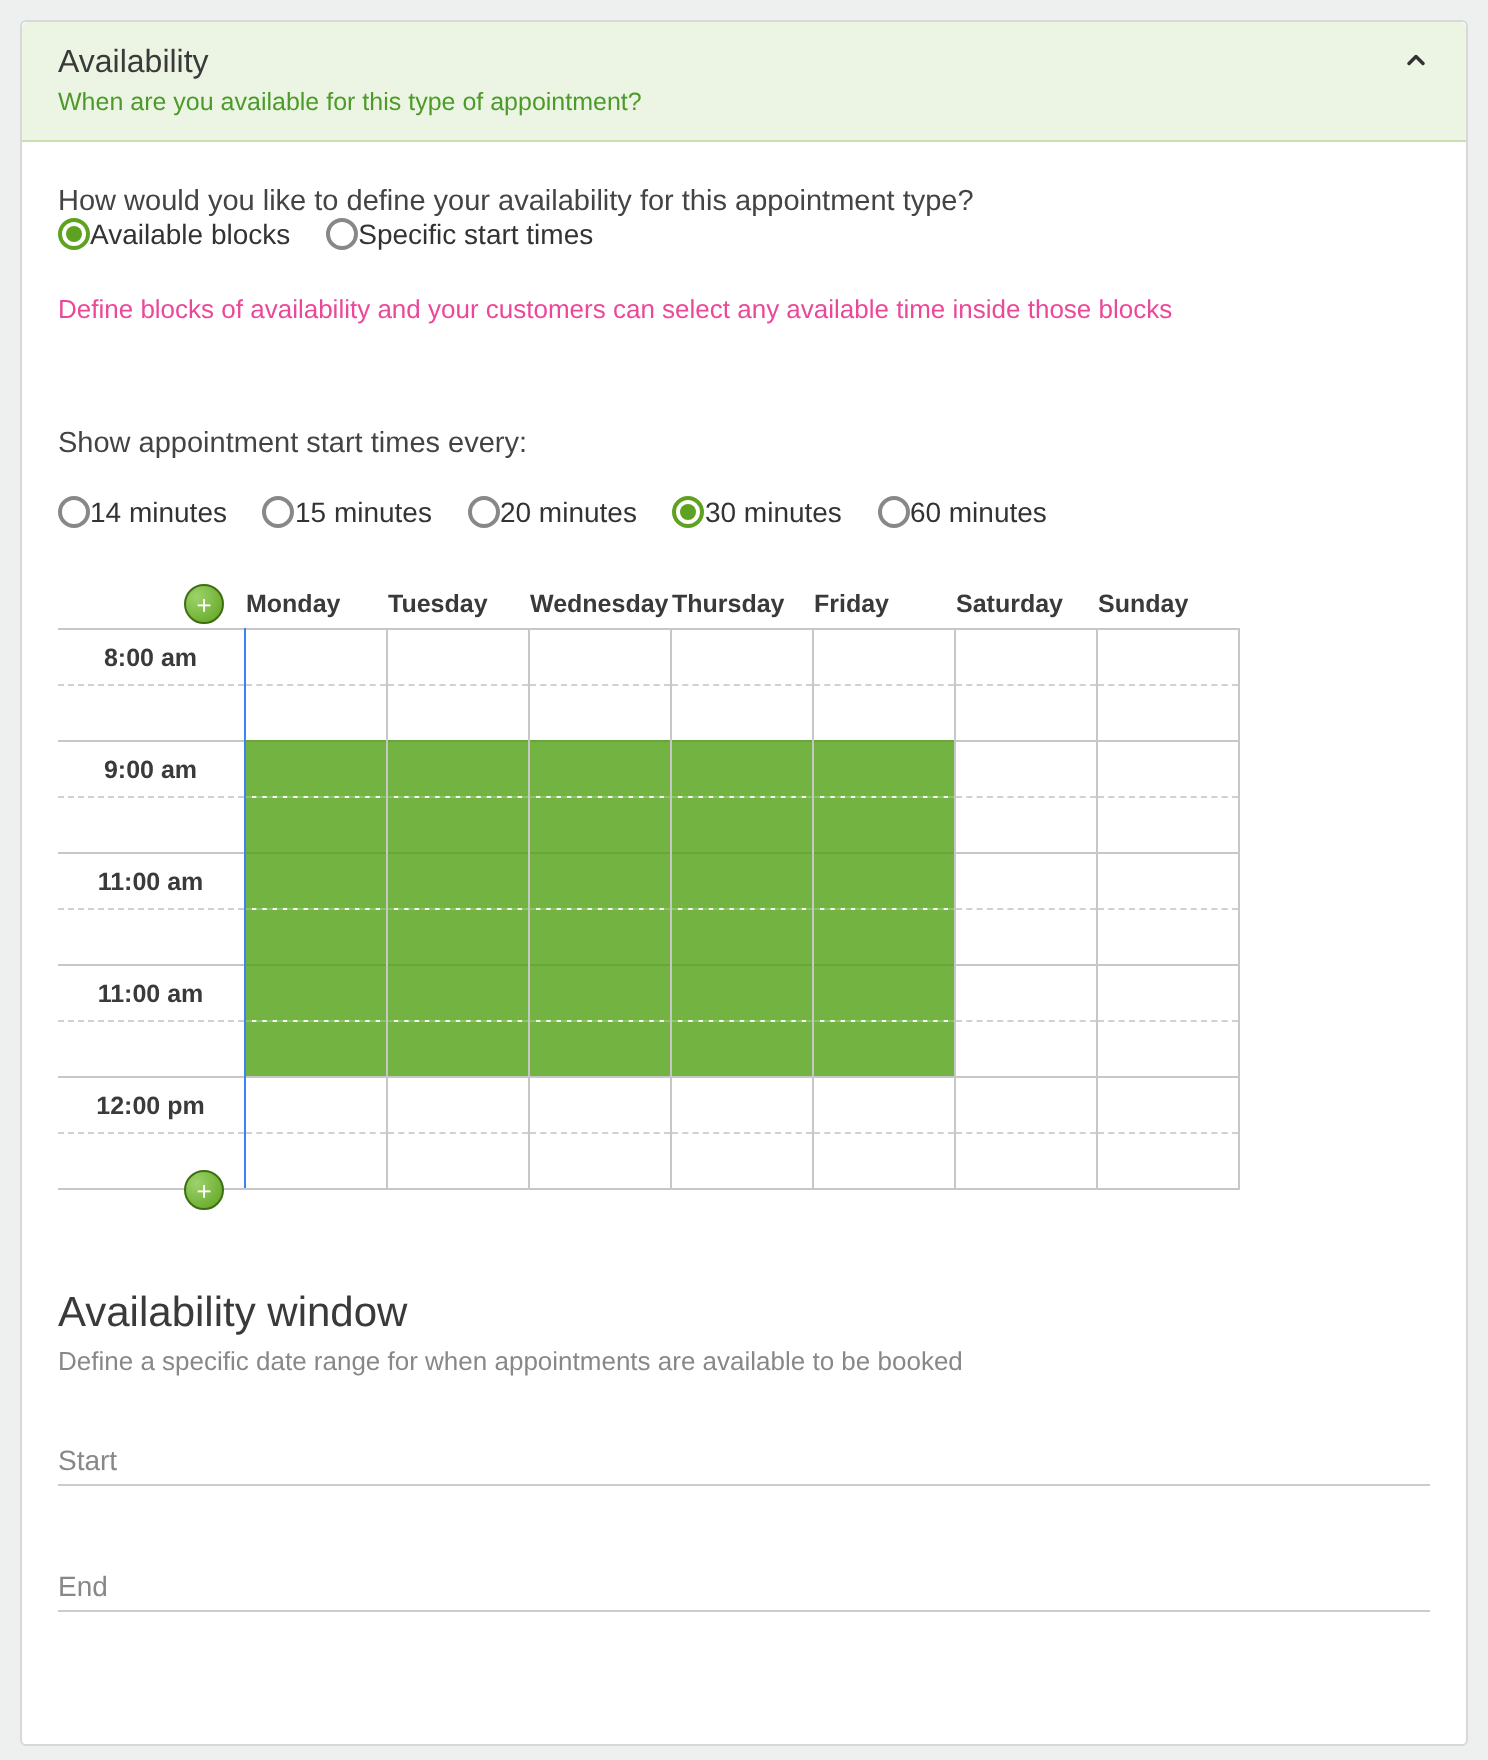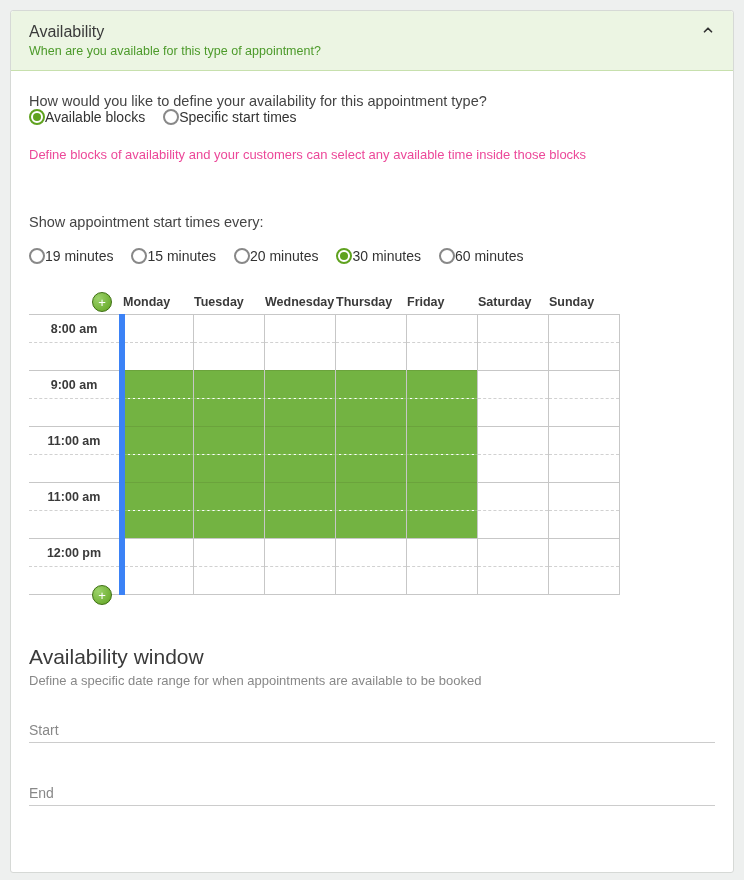--- a/index.html
+++ b/index.html
@@ -133,21 +133,21 @@
     width: 91px;
   }
   .sched-table th:not(.time-col) {
     width: 69px;
   }
   .time-label {
     font-size: 12.5px;
     font-weight: 600;
     color: #3a3a3a;
     text-align: center;
-    border-right: 6px solid #3b82f6;
+    border-right: 1px solid #3b82f6;
     height: 25px;
     vertical-align: middle;
     position: relative;
   }
   .sched-table td.cell {
     height: 25px;
     border-right: 1px solid #c7c7c7;
     position: relative;
   }
   .sched-table tr.hour-start td.cell,
@@ -234,21 +234,21 @@
             <span class="circle"></span>
             <span>Specific start times</span>
           </label>
         </div>
       <div class="desc">Define blocks of availability and your customers can select any available time inside those blocks</div>
 
       <div class="subq">Show appointment start times every:</div>
       <div class="radios" id="radios2" style="margin-bottom:0">
           <label class="radio">
             <span class="circle"></span>
-            <span>19 minutes</span>
+            <span>14 minutes</span>
           </label>
           <label class="radio">
             <span class="circle"></span>
             <span>15 minutes</span>
           </label>
           <label class="radio">
             <span class="circle"></span>
             <span>20 minutes</span>
           </label>
           <label class="radio selected">

